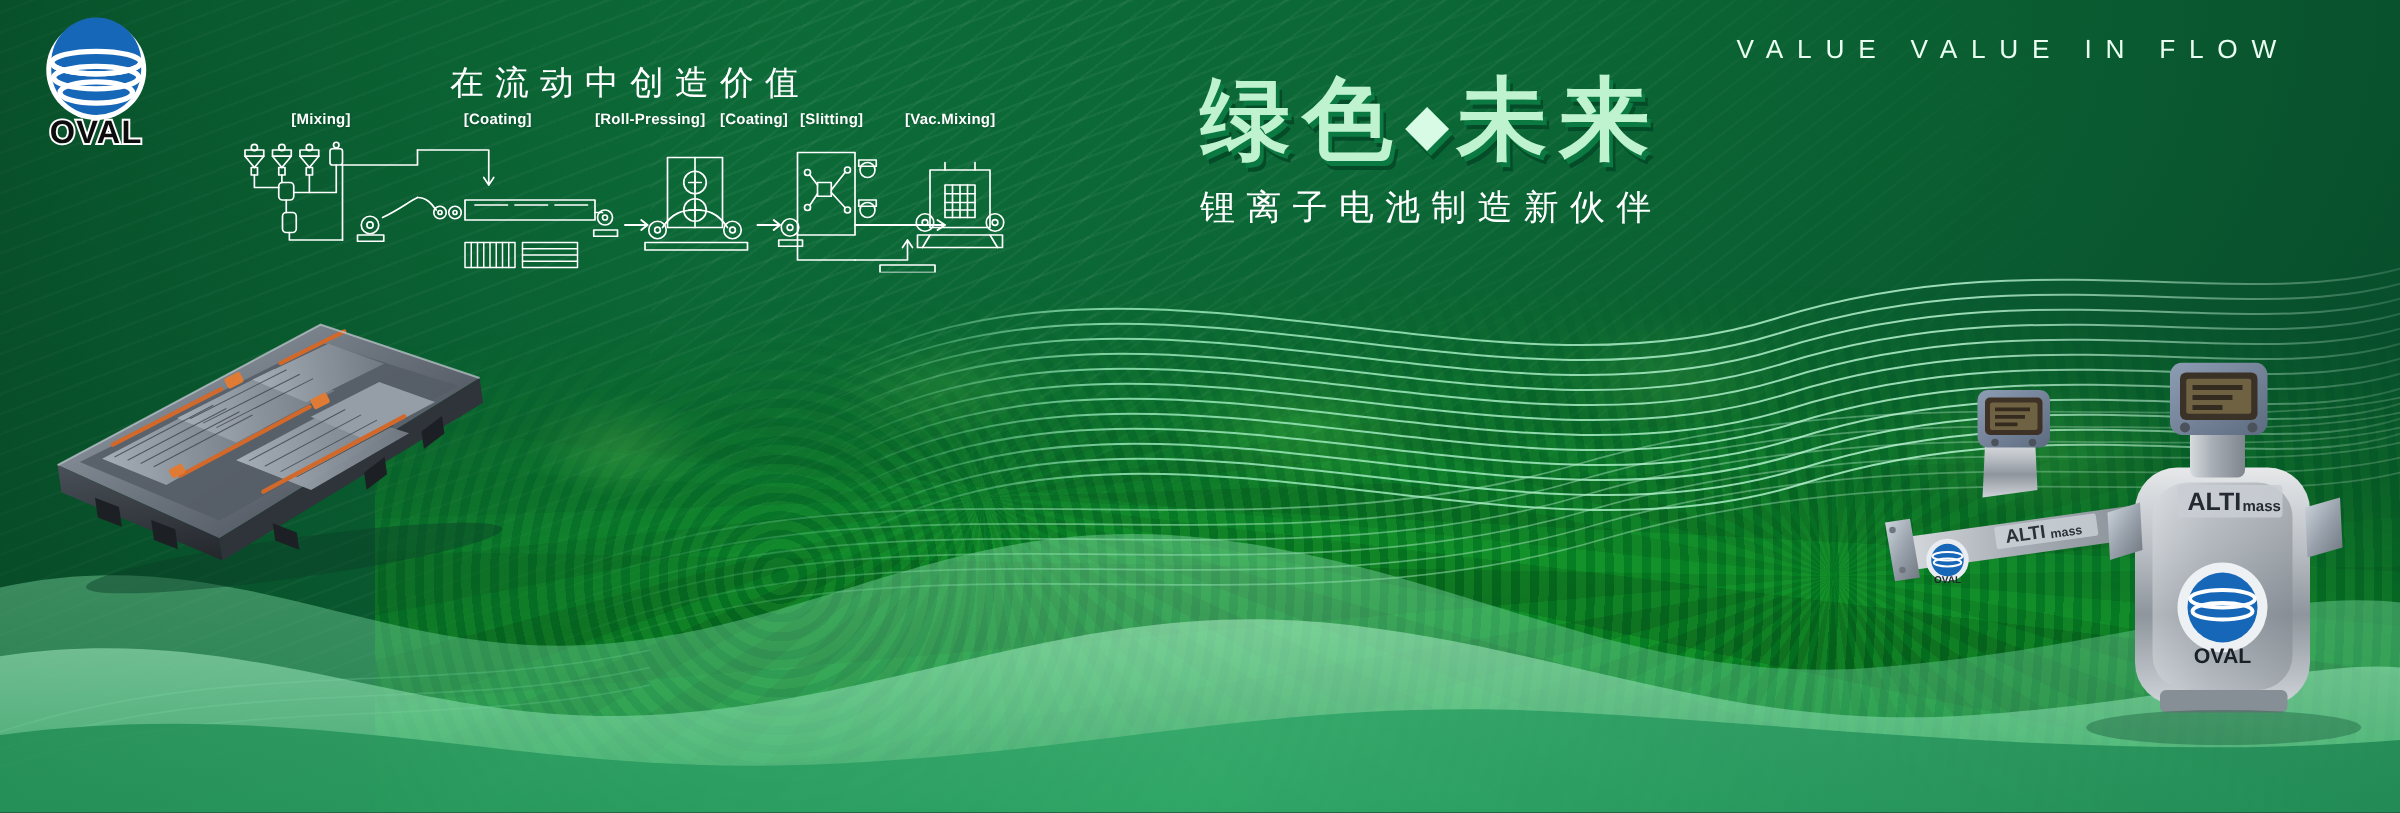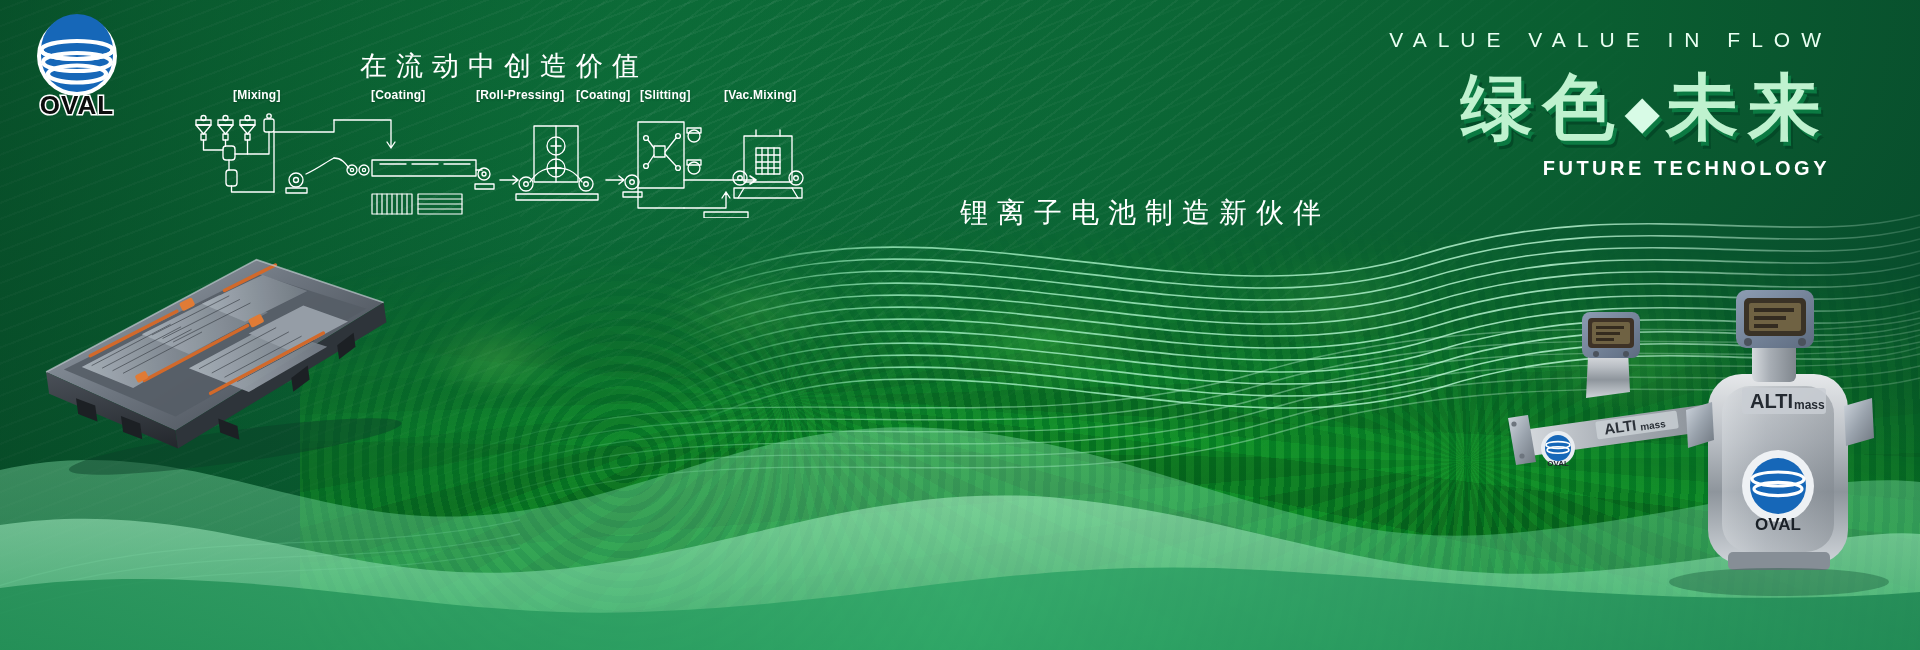--- a/index.html
+++ b/index.html
@@ -89,21 +89,21 @@
     margin-left:13px;
   }
 
   
   .headline{position:absolute;left:960px;top:28px;width:880px;}
   .kicker{
     font-size:21px;letter-spacing:11px;color:#eafff2;font-weight:500;
     text-align:right;padding-right:8px;white-space:nowrap;
   }
   .cn-big{
-    margin-top:18px;text-align:right;padding-right:10px;
+    margin-top:6px;text-align:left;padding-right:10px;
     font-size:72px;font-weight:bold;letter-spacing:10px;line-height:1.04;
     color:#bff2cf;
     text-shadow:
       3px 4px 0 #0b7a42,
       5px 7px 0 rgba(4,70,38,.85);
     white-space:nowrap;
     font-family:"DejaVu Sans","Liberation Sans",sans-serif;
   }
   .cn-big .dot{color:#d8fbe6;font-size:46px;vertical-align:middle;letter-spacing:6px;}
   .subline{
@@ -425,21 +425,20 @@
 
       <path d="M8,96 L232,14 L352,74" fill="none" stroke="#c3cad2" stroke-width="1.6" opacity=".7"></path>
     </svg>
   </div>
 
   <div class="headline">
     <div class="kicker">VALUE VALUE IN FLOW</div>
     <div class="cn-big">
       <span>绿色</span><span class="dot">◆</span><span>未来</span>
     </div>
-    <div class="subline">FUTURE  TECHNOLOGY</div>
     <div class="cn-small">锂离子电池制造新伙伴</div>
   </div>
 
   <div class="meters">
     <svg width="420" height="360" viewBox="0 0 420 360">
       <defs>
         <linearGradient id="steel" x1="0" y1="0" x2="0" y2="1">
           <stop offset="0" stop-color="#e6e8ea"></stop>
           <stop offset=".35" stop-color="#b9bec4"></stop>
           <stop offset=".62" stop-color="#8e959c"></stop>

